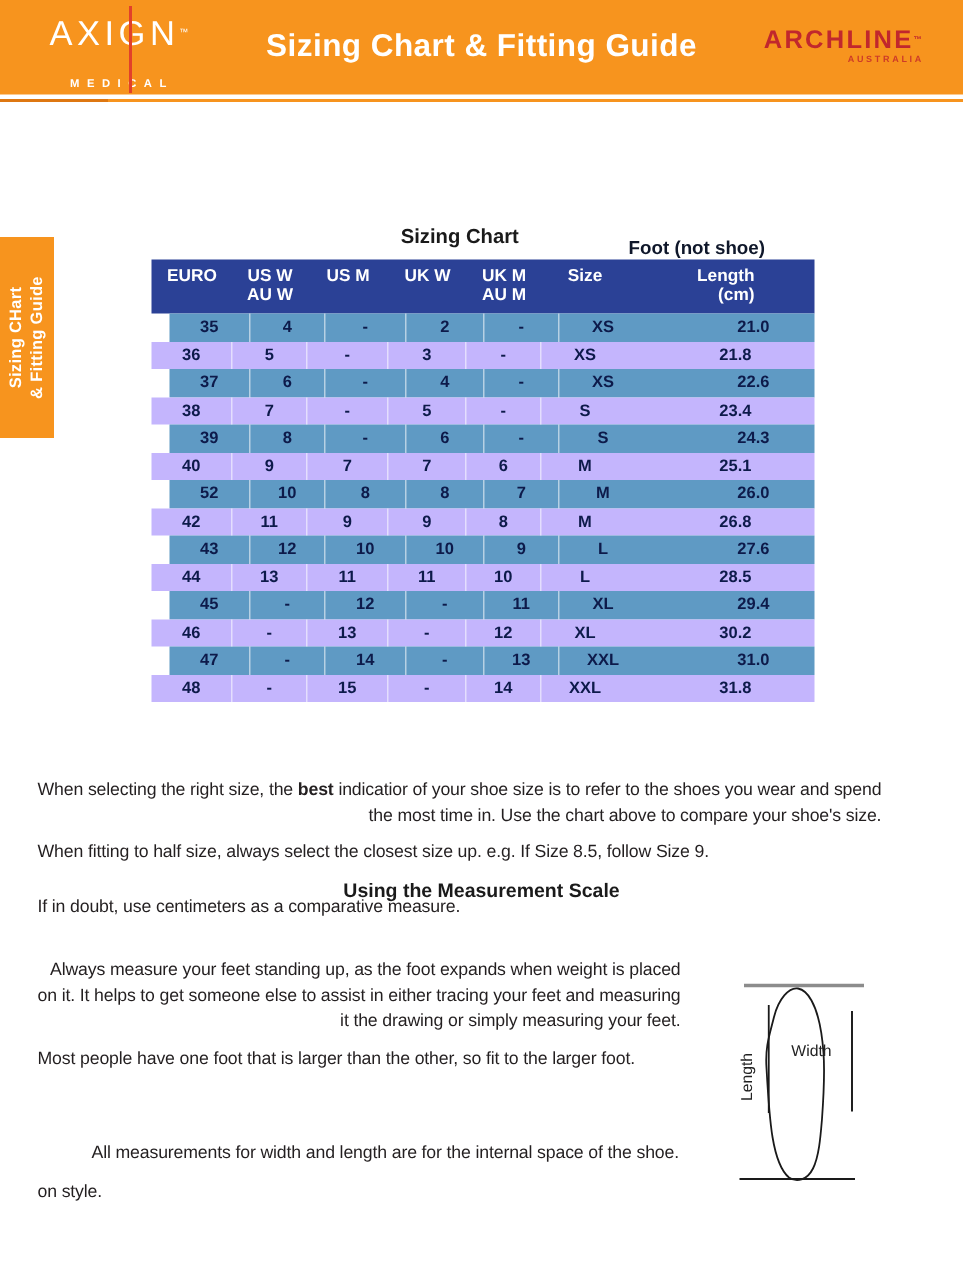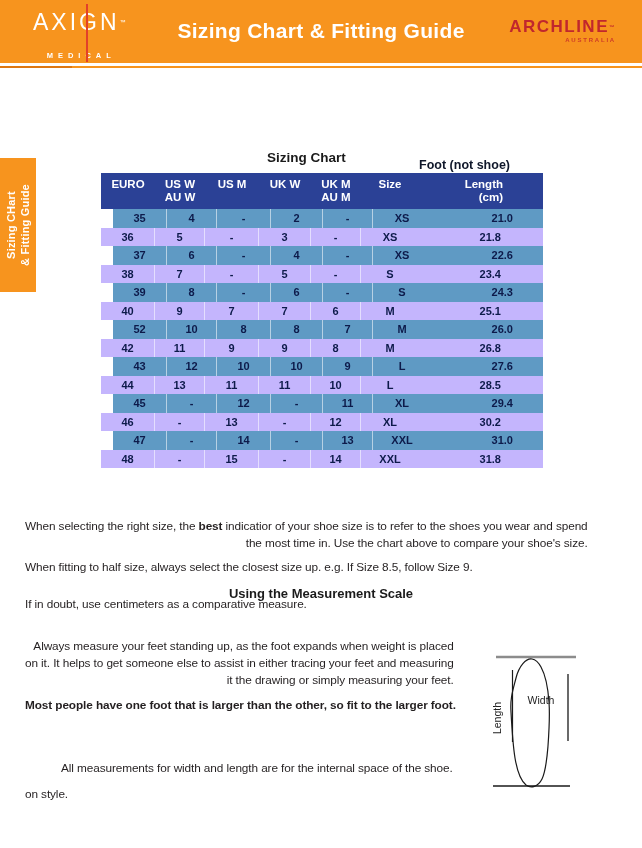--- a/index.html
+++ b/index.html
@@ -258,21 +258,21 @@
   <div class="h-center" style="top:586px;">Using the Measurement Scale</div>
 
   <div class="para" style="top:584px;margin-top:12px;">If in doubt, use centimeters as a comparative measure.</div>
 
   <div class="para" style="top:638px;">
     <div>Always measure your feet standing up, as the foot expands when weight is placed</div>
     <div>on it. It helps to get someone else to assist in either tracing your feet and measuring</div>
     <div>it the drawing or simply measuring your feet.</div>
   </div>
 
-  <div class="para" style="top:697px;font-weight:bold;">Most people have one foot that is larger than the other, so fit to the larger foot.</div>
+  <div class="para" style="top:697px;">Most people have one foot that is larger than the other, so fit to the larger foot.</div>
 
   <div class="para" style="top:760px;margin-left:36px;">All measurements for width and length are for the internal space of the shoe.</div>
 
   <div class="para" style="top:786px;">
     <div>on style.</div>
   </div>
 
   <svg class="foot-diagram" width="95" height="150" viewBox="0 0 95 150">
     <line x1="8" y1="11" x2="88" y2="11" stroke="#8C8C8C" stroke-width="2.4"></line>
     <line x1="5" y1="140" x2="82" y2="140" stroke="#1a1a1a" stroke-width="1.3"></line>

